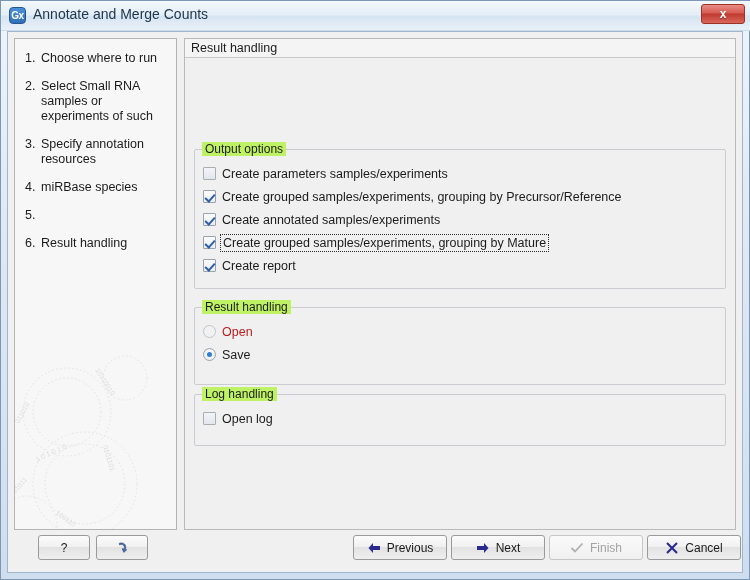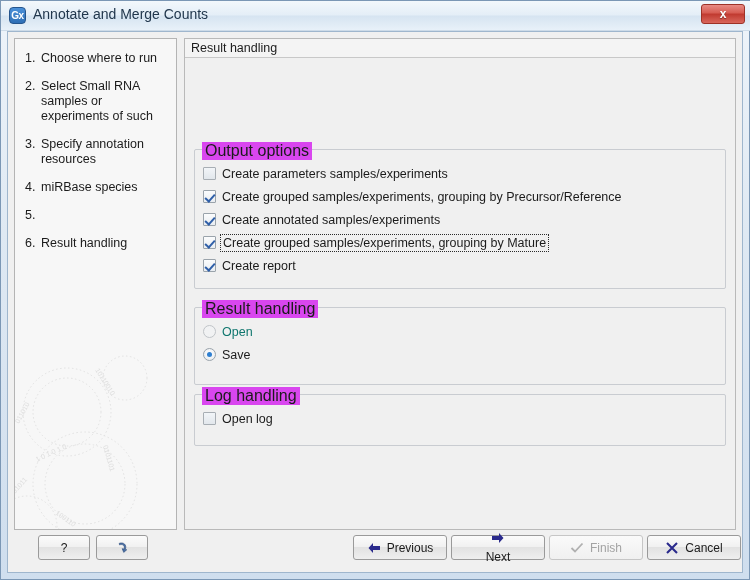--- a/index.html
+++ b/index.html
@@ -107,44 +107,44 @@
 
   
   .group {
     position: absolute;
     border: 1px solid #c9ccd1;
     border-radius: 2px;
     background: transparent;
   }
   .group-title {
     position: absolute; top: -8px; left: 7px;
-    background: #d946ef;
+    background: #bef264;
     padding: 0 3px;
-    font-size: 16px;
+    font-size: 12px;
     color: #1b1b1b;
     white-space: nowrap;
   }
   #group-output  { left: 9px; top: 110px;  right: 9px; height: 140px; }
   #group-result  { left: 9px; top: 268px;  right: 9px; height: 78px; }
   #group-log     { left: 9px; top: 355px;  right: 9px; height: 52px; }
 
   .opt-list { padding: 12px 0 0 8px; }
   .opt-row {
     display: flex; align-items: center;
     height: 23px;
     font-size: 12.5px;
     color: #1b1b1b;
   }
   .opt-row .lbl { margin-left: 6px; white-space: nowrap; }
   .opt-row.focused .lbl {
     outline: 1px dotted #2b2b2b;
     outline-offset: 1px;
     padding: 0 1px;
   }
-  .opt-row.disabled .lbl { color: #0f766e; }
+  .opt-row.disabled .lbl { color: #b91c1c; }
 
   
   .cb {
     width: 13px; height: 13px; flex: 0 0 13px;
     border: 1px solid #9aa3ab;
     background: linear-gradient(to bottom, #fbfcfd, #e9edf1);
     border-radius: 1px;
     position: relative;
     cursor: pointer;
   }
@@ -204,21 +204,21 @@
   }
   .btn.disabled {
     color: #a3a3a3;
     border-color: #c6c6c6;
     background: linear-gradient(to bottom, #fafafa, #f0f0f0);
     cursor: default;
   }
   #btn-help     { left: 24px;  width: 52px; }
   #btn-undo     { left: 82px;  width: 52px; }
   #btn-previous { left: 339px; width: 94px; text-align: right; }
-  #btn-next     { left: 437px; width: 94px; flex-direction: column; }
+  #btn-next     { left: 437px; width: 94px; }
   #btn-finish   { left: 535px; width: 94px; }
   #btn-cancel   { left: 633px; width: 94px; }
 
   .ico { display: inline-flex; align-items: center; }
 </style>
 </head>
 <body>
 
 <div class="window">
 

